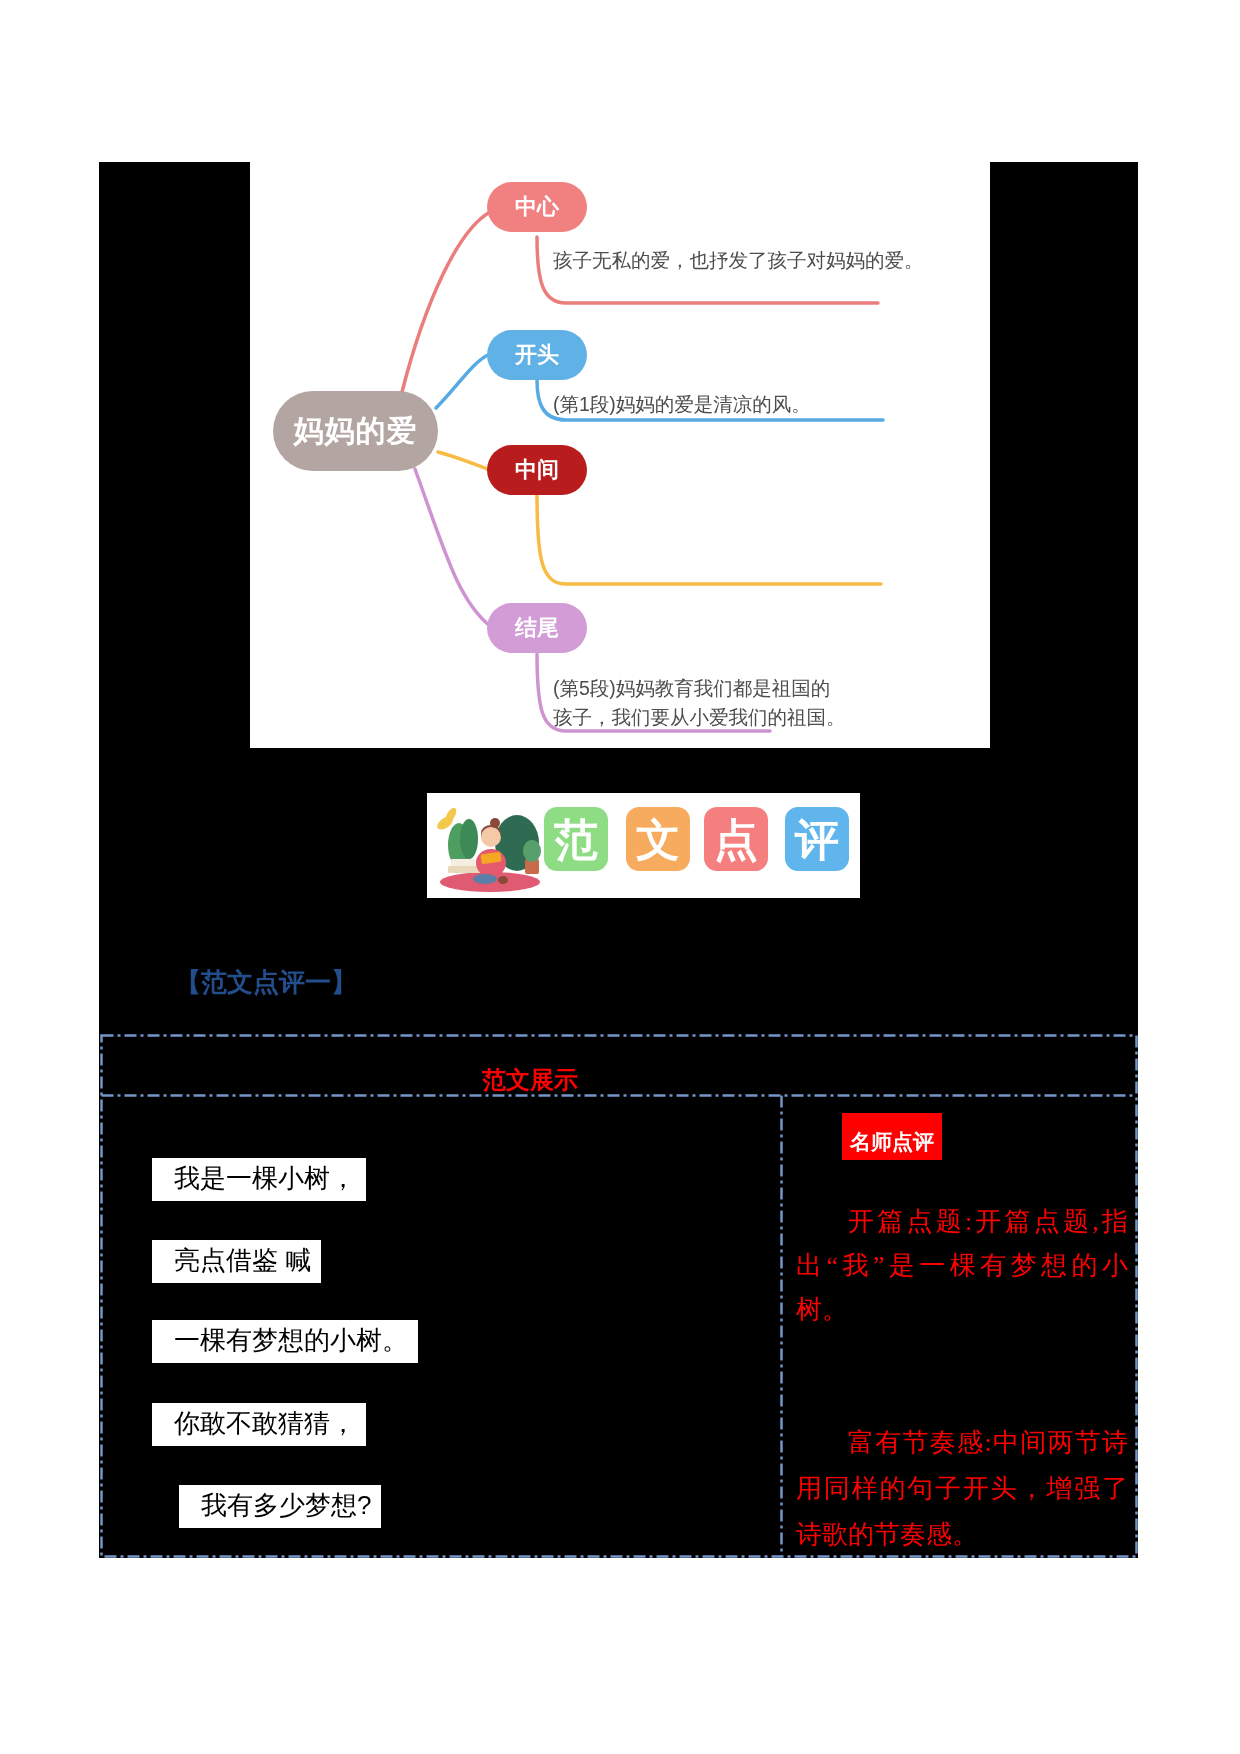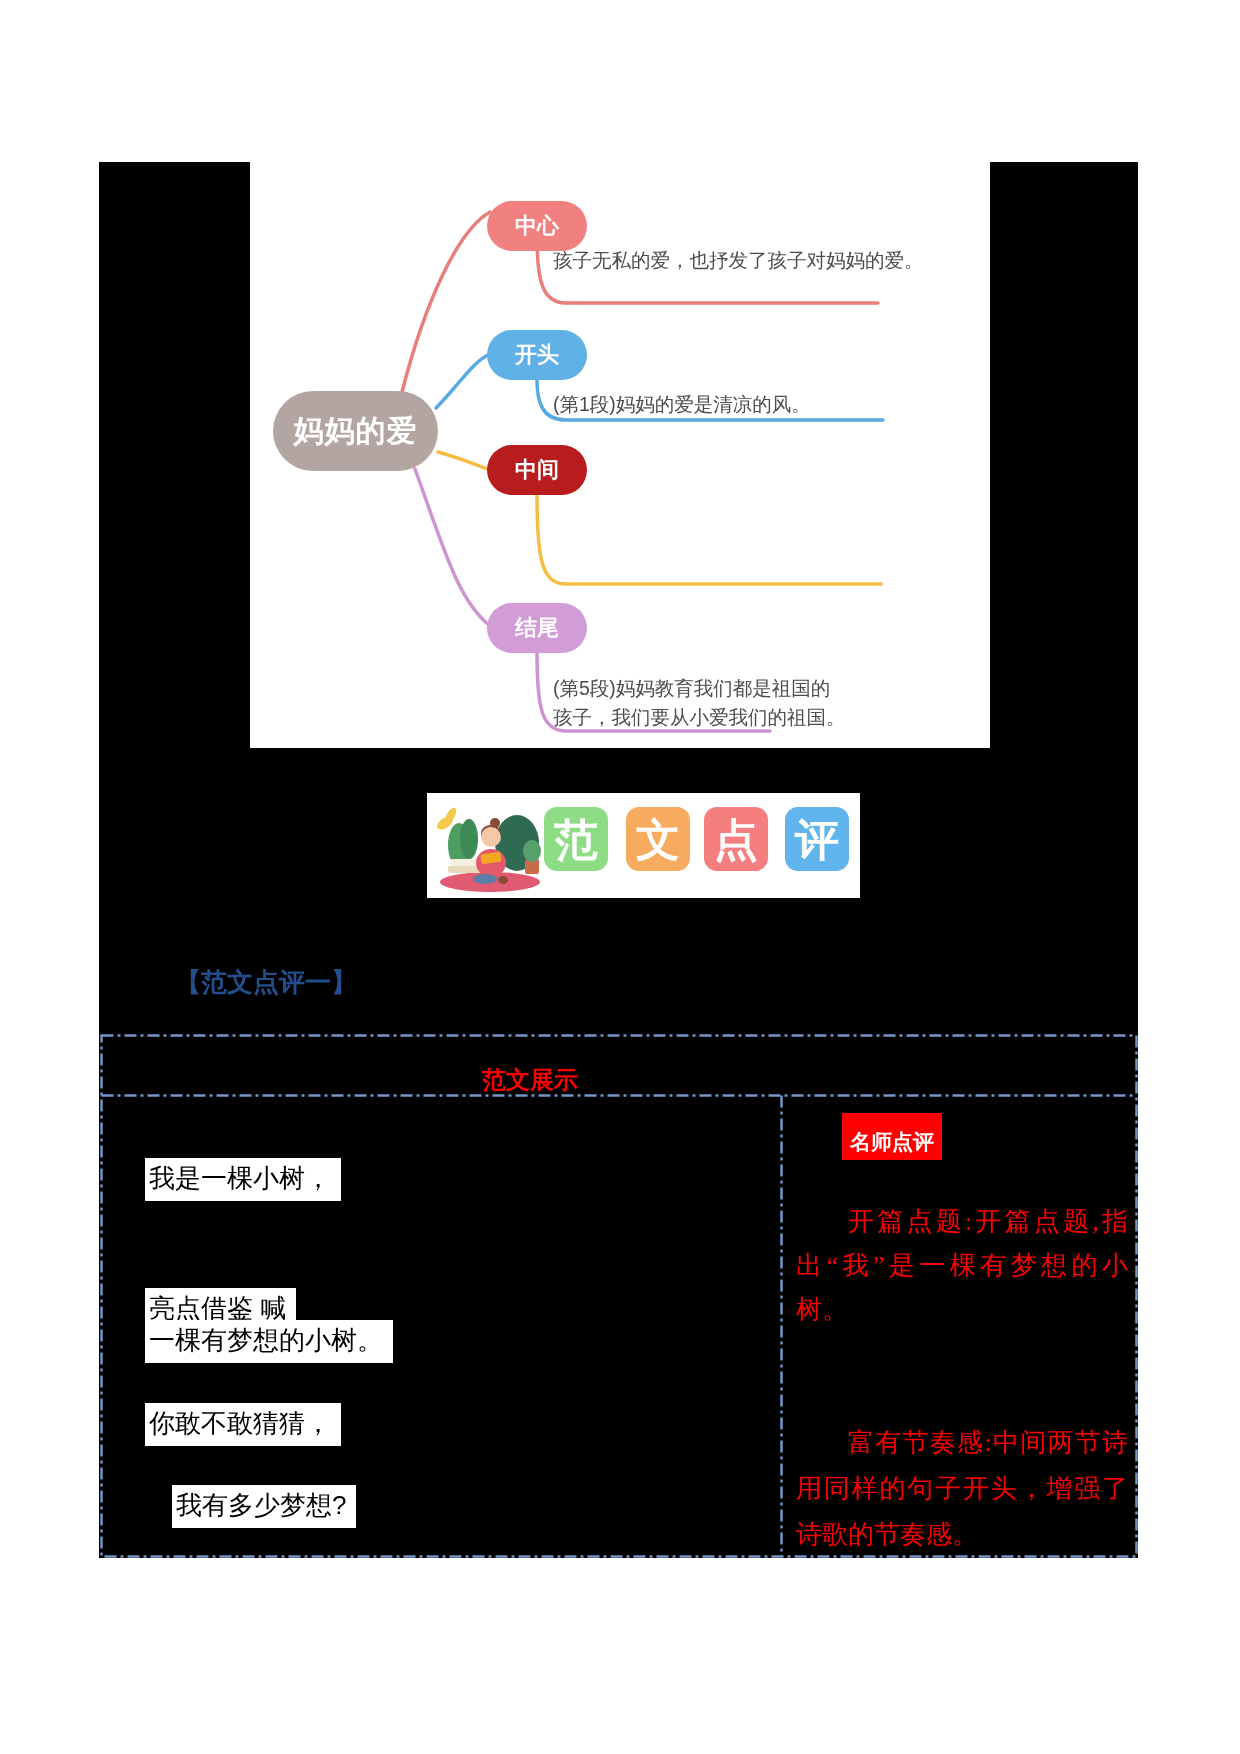--- a/index.html
+++ b/index.html
@@ -7,21 +7,21 @@
   .page{position:relative;width:1240px;height:1754px;background:#ffffff;overflow:hidden;margin:0 auto;}
   .canvas{position:absolute;left:99px;top:162px;width:1039px;height:1396px;background:#000;}
 
   
   .mindmap-box{position:absolute;left:250px;top:162px;width:740px;height:586px;background:#fff;}
   .mm-svg{position:absolute;left:0;top:0;width:740px;height:586px;}
   .mm-root{position:absolute;left:23px;top:229px;width:165px;height:80px;border-radius:40px;
            color:#fff;font-weight:bold;font-size:30px;text-align:center;line-height:80px;letter-spacing:1px;}
   .mm-node{position:absolute;left:237px;width:100px;height:50px;border-radius:25px;color:#fff;
            font-weight:bold;font-size:22px;text-align:center;line-height:50px;}
-  .mm-node.n0{top:39px;} .mm-node.n1{top:168px;} .mm-node.n2{top:283px;} .mm-node.n3{top:441px;}
+  .mm-node.n0{top:20px;} .mm-node.n1{top:168px;} .mm-node.n2{top:283px;} .mm-node.n3{top:441px;}
   .mm-note{position:absolute;left:303px;color:#4d4d4d;font-size:19.5px;line-height:28px;white-space:nowrap;}
   .mm-note span{display:block;}
   .mm-note.note0{top:84px;}
   .mm-note.note1{top:228px;}
   .mm-note.note2{top:343px;line-height:27px;}
   .mm-note.note3{top:512px;line-height:29px;}
 
   
   .banner-box{position:absolute;left:427px;top:793px;width:433px;height:105px;background:#fff;}
   .illu{position:absolute;left:6px;top:8px;width:118px;height:92px;}
@@ -30,23 +30,23 @@
   .tile.t0{left:117px;} .tile.t1{left:199px;} .tile.t2{left:277px;} .tile.t3{left:358px;}
 
   
   .section-title{position:absolute;left:175px;top:965px;font-size:26px;font-weight:bold;color:#234E8D;}
 
   
   .review-table{position:absolute;left:100px;top:1034px;width:1038px;height:524px;}
   .tbl-svg{position:absolute;left:0;top:0;width:1038px;height:524px;}
   .tbl-header{position:absolute;left:0;top:30px;width:860px;text-align:center;
               color:#FF0000;font-weight:bold;font-size:24px;}
-  .poem-line{position:absolute;left:45px;background:#ffffff;color:#000;font-size:26px;
-             padding:3px 10px 5px 4px;white-space:nowrap;}
-  .poem-line.p0{top:124px;} .poem-line.p1{top:206px;margin-top:48px;} .poem-line.p2{top:286px;}
+  .poem-line{position:absolute;left:52px;background:#ffffff;color:#000;font-size:26px;
+             padding:3px 10px 5px 22px;white-space:nowrap;}
+  .poem-line.p0{top:124px;} .poem-line.p1{top:206px;} .poem-line.p2{top:286px;}
   .poem-line.p3{top:369px;} .poem-line.p4{top:451px;margin-left:27px;}
   .badge{position:absolute;left:742px;top:79px;padding:15px 8px 4px 8px;color:#ffffff;
          font-weight:bold;font-size:21px;}
   .comment{position:absolute;left:696px;width:332px;color:#FF0000;
            font-family:"Liberation Serif","DejaVu Serif",serif;font-size:26px;
            text-indent:2em;text-align:justify;}
   .comment.c1{top:166px;line-height:44px;}
   .comment.c2{top:386px;line-height:46px;}
 </style>
 </head>

